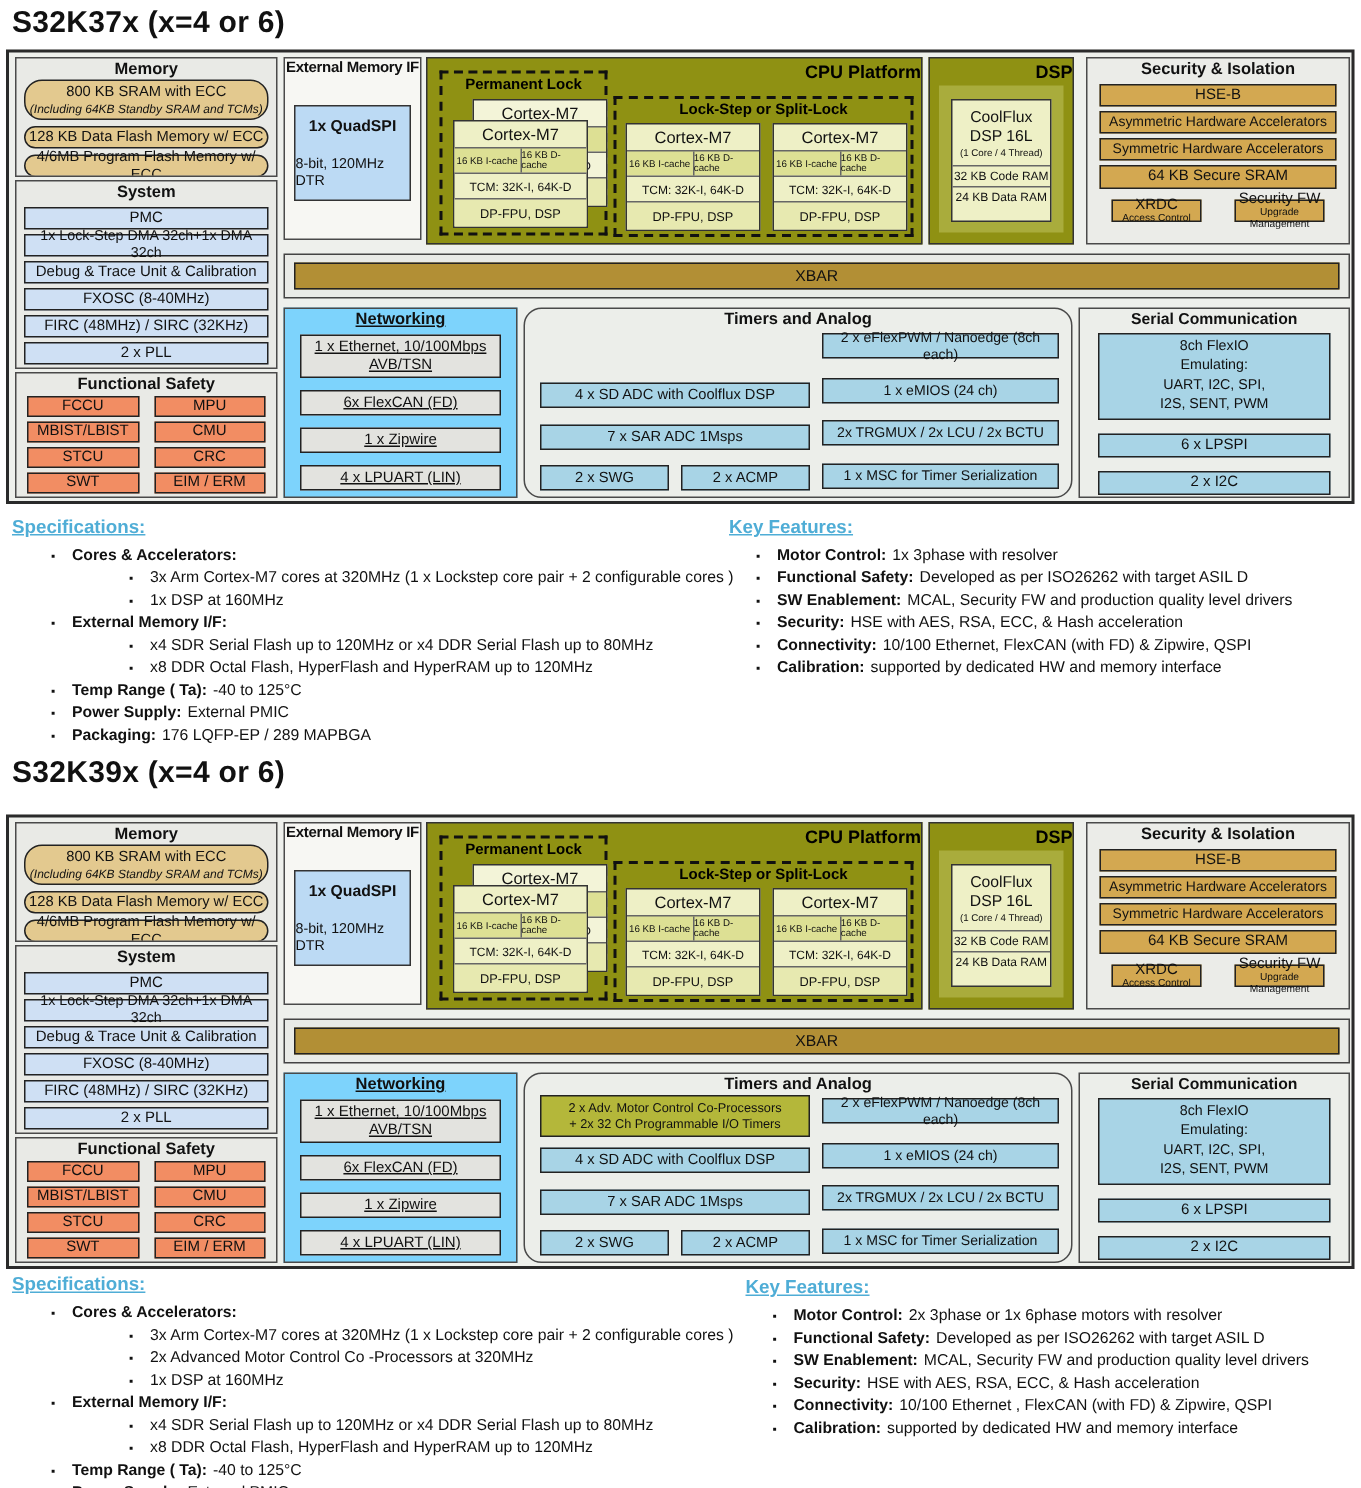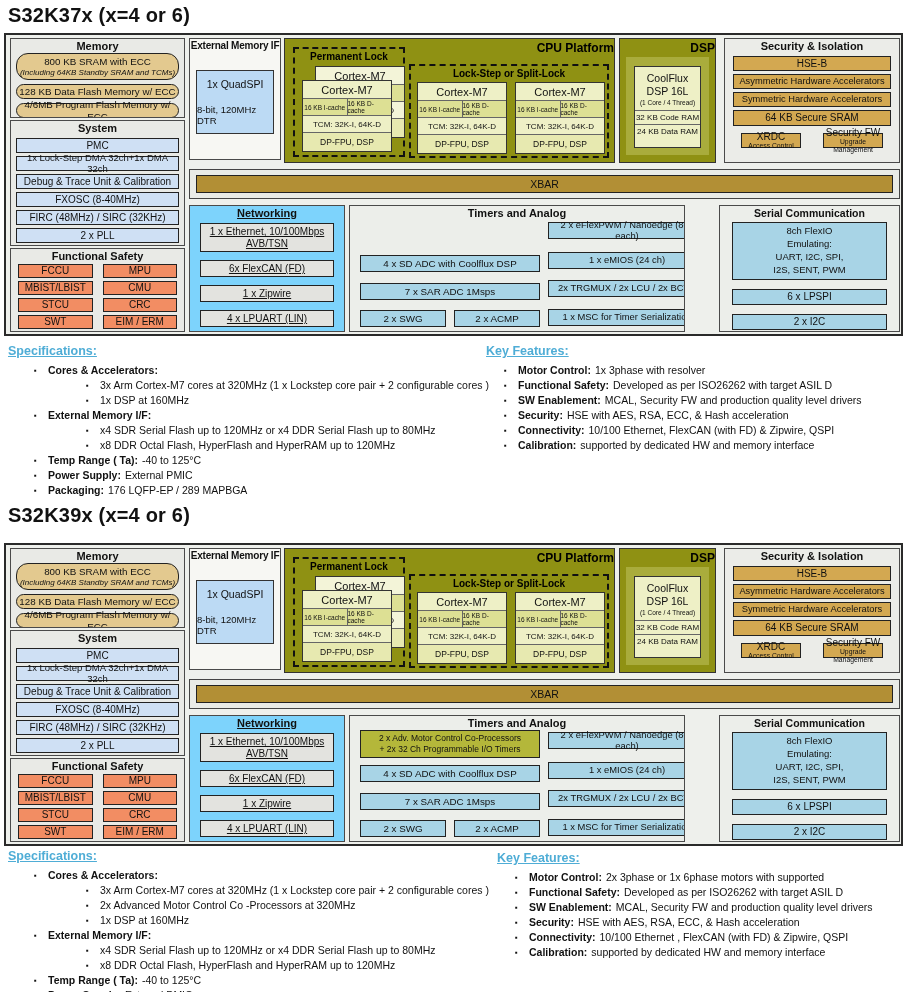--- a/index.html
+++ b/index.html
@@ -34,21 +34,21 @@
   .sys-panel .blk { margin:3px 5px 0; height:15px; }
   .fs9 { font-size:9.5px; }
   .safety-grid { display:grid; grid-template-columns:1fr 1fr; gap:3px 10px; margin:1px 7px 0; }
   .safety-grid .blk { height:14px; }
 
   
   .ext-panel { left:183px; top:3px; width:92px; height:122px; background:#f7f7f3; }
   .ext-panel .p-hdr { font-size:10px; letter-spacing:-0.2px; }
   .quadspi { margin:17px 6px 0; height:64px; background:#bcdaf4; border:1px solid #333;
              display:flex; flex-direction:column; align-items:center; justify-content:center; }
-  .quadspi .qt { font-weight:normal; font-size:10.5px; margin-bottom:14px; }
+  .quadspi .qt { font-weight:bold; font-size:10.5px; margin-bottom:14px; }
   .quadspi .qs { font-size:9.5px; }
 
   
   .cpu-panel { left:278px; top:3px; width:331px; height:125px; background:#8f9113; border:1px solid #333; }
   .cpu-hdr { position:absolute; top:2px; left:0; right:0; text-align:right; font-weight:bold; font-size:12px; color:#000; }
   .dashed-box { position:absolute; border:2px dashed #111; }
   .dash-label { text-align:center; font-weight:bold; font-size:10px; margin-top:2px; color:#000; }
   .perm-lock { left:8px; top:8px; width:112px; height:110px; }
   .ls-lock   { left:124px; top:25px; width:200px; height:94px; }
   .core-card { position:absolute; width:90px; height:72px; background:#eef0c6; border:1px solid #333;
@@ -89,21 +89,21 @@
   .xbar-bar  { position:absolute; left:6px; right:6px; top:5px; bottom:5px; background:#b28f35; border:1px solid #222;
                display:flex; align-items:center; justify-content:center; font-weight:normal; font-size:10.5px; }
 
   
   .net-panel { left:183px; top:170px; width:156px; height:127px; background:#7dd3fc;text-decoration:underline; }
   .net-panel .blk { margin:0 10px; }
   .net-eth { margin-top:3px !important; height:29px; }
   .net-b { margin-top:8px !important; height:17px; }
 
   
-  .tim-panel { left:343px; top:170px; width:336px; height:127px; background:#eceeea; }
+  .tim-panel { left:343px; top:170px; width:366px; height:127px; background:#eceeea;border-radius:12px; }
   .t-left  { position:absolute; left:10px;  top:14px; width:180px; }
   .t-right { position:absolute; left:198px; top:14px; width:158px; }
   .t-left .blk, .t-right .blk { height:17px; font-size:9.8px; }
   .t-right .blk { font-size:9.4px; }
   .motor { height:28px !important; background:#b4b73a; font-size:8.5px !important; line-height:1.3; }
   .mt7  { margin-top:7px; }  .mt10 { margin-top:10px; } .mt11 { margin-top:11px; }
   .mt12 { margin-top:12px; } .mt13 { margin-top:13px; } .mt2  { margin-top:2px; }
   .swg-row { display:flex; gap:8px; }
   .swg-row .blk { flex:1; }
 
@@ -580,21 +580,21 @@
       <span class="dot">▪</span>
       <div><b>Power Supply:</b><span>External PMIC</span></div>
     </div>
 
 </div>
 
 <div class="list-sec" style="left:497px; top:851px; width:408px;">
   <div class="list-hdr">Key Features:</div>
   <div class="brow l1" style="margin-left:18px">
       <span class="dot">▪</span>
-      <div><b>Motor Control:</b><span>2x 3phase or 1x 6phase motors with supported</span></div>
+      <div><b>Motor Control:</b><span>2x 3phase or 1x 6phase motors with resolver</span></div>
     </div>
   <div class="brow l1" style="margin-left:18px">
       <span class="dot">▪</span>
       <div><b>Functional Safety:</b><span>Developed as per ISO26262 with target ASIL  D</span></div>
     </div>
   <div class="brow l1" style="margin-left:18px">
       <span class="dot">▪</span>
       <div><b>SW Enablement:</b><span>MCAL, Security FW and production quality level drivers</span></div>
     </div>
   <div class="brow l1" style="margin-left:18px">

